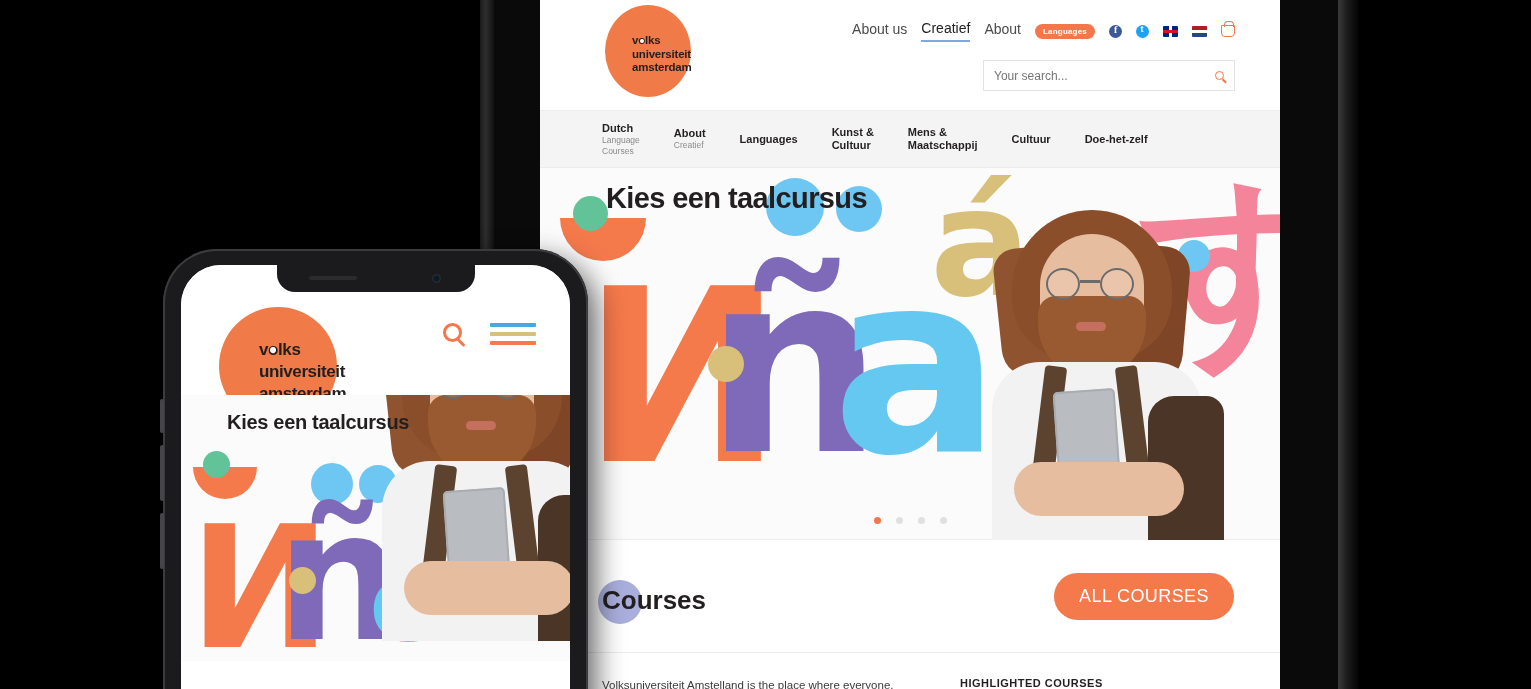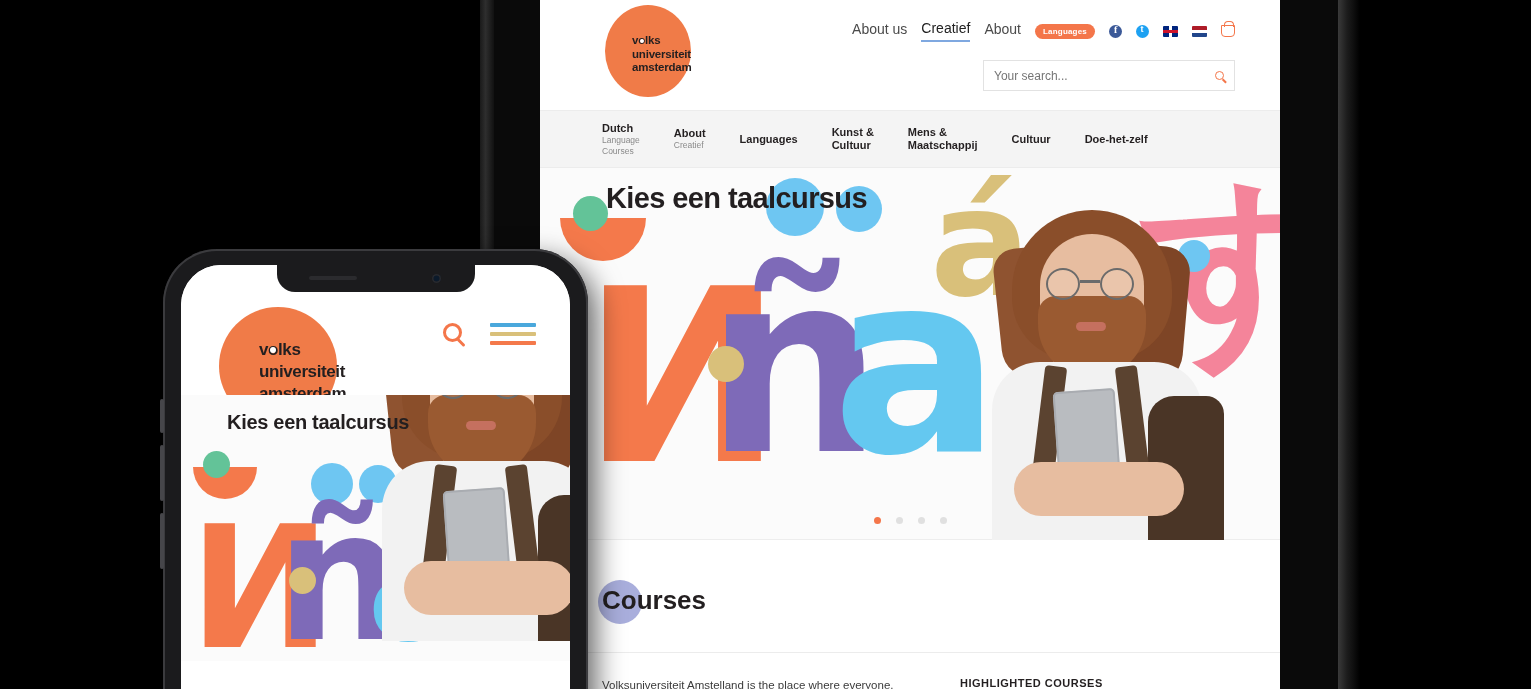--- a/index.html
+++ b/index.html
@@ -385,20 +385,21 @@
         <i></i>
         <i></i>
       </div>
       <div class="hero-bottom-rule"></div>
     </div>
 
     <div class="t-courses">
       <div class="c-head">
         <div class="c-blob"></div>
         <div class="c-title">Courses</div>
+        <button class="btn-all">ALL COURSES</button>
       </div>
       <div class="c-rule"></div>
       <div class="c-cols">
         <div class="c-body">Volksuniversiteit Amstelland is the place where everyone, regardless of level of education, can widen their horizons</div>
         <div class="c-hl">HIGHLIGHTED COURSES</div>
       </div>
     </div>
 
   </div>
 

